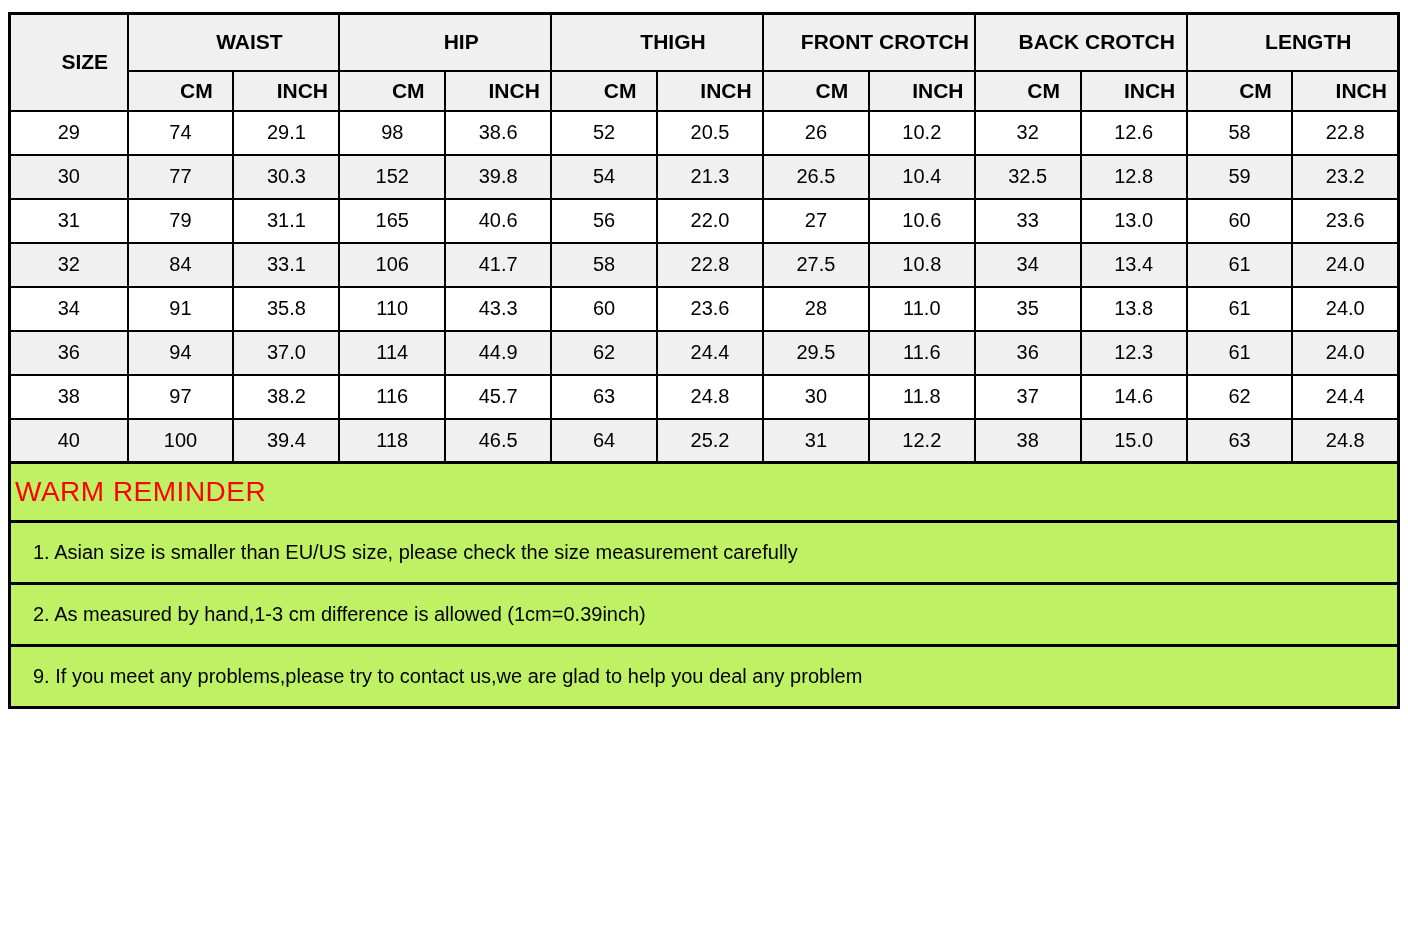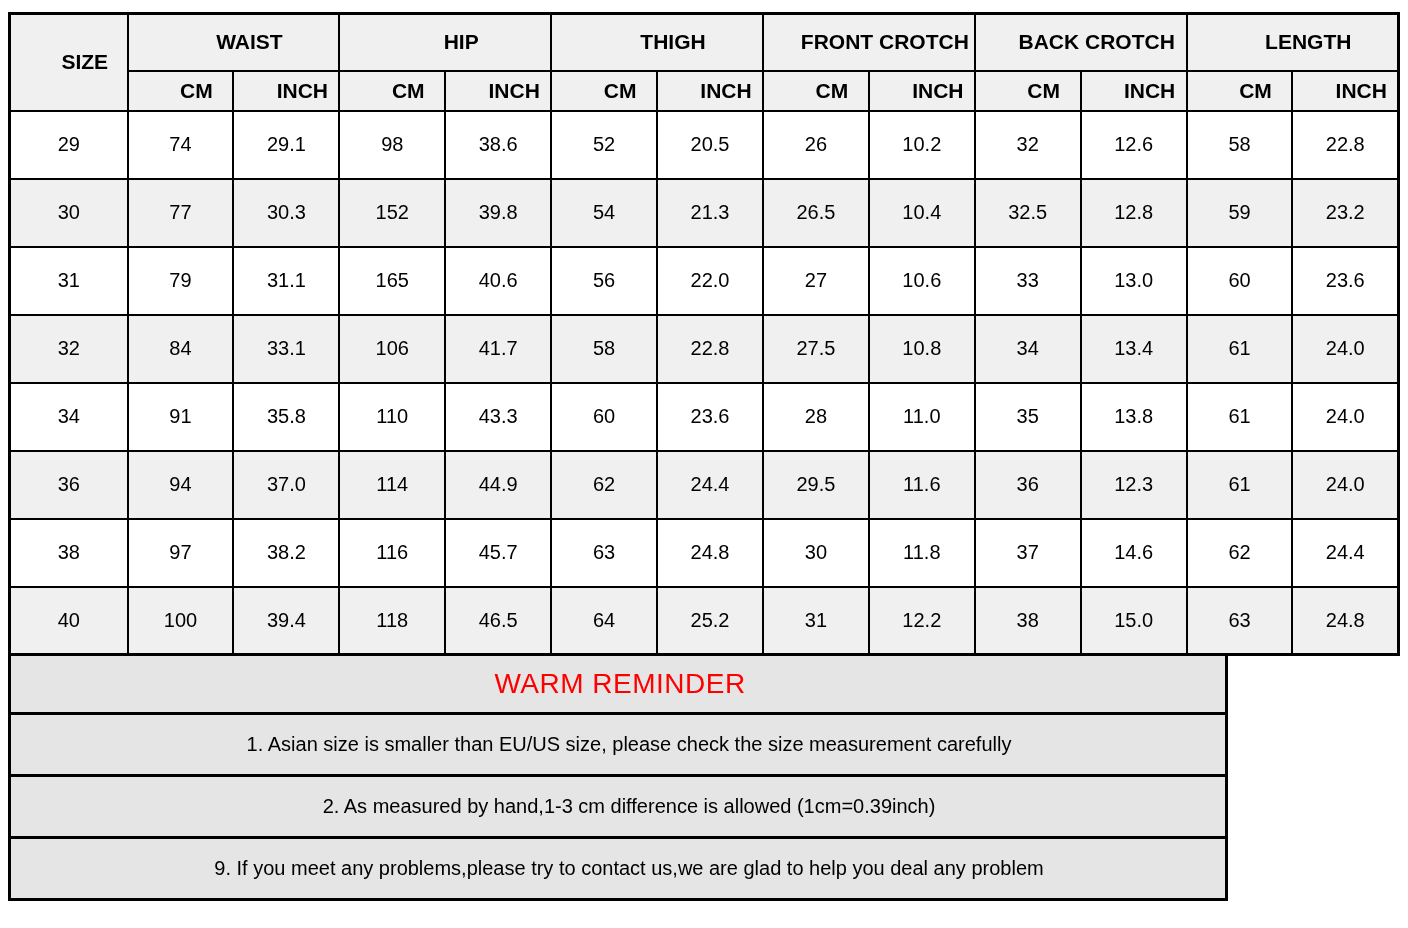--- a/index.html
+++ b/index.html
@@ -38,33 +38,32 @@
     white-space: nowrap;
   }
   table.size-chart th {
     background: var(--header-bg, #f0f0f0);
     font-weight: bold;
     font-size: 21px;
     padding-left: 32px;
   }
   tr.group-row { height: 57px; }
   tr.unit-row  { height: 40px; }
-  tbody tr { height: 68px; }
+  tbody tr { height: 44px; }
   tbody td { font-size: 20px; background: #ffffff; }
   tbody tr.alt td { background: var(--alt-row-bg, #f0f0f0); }
 
   .box {
     box-sizing: border-box;
-    width: 1220px;
+    width: 1392px;
     border: 3px solid var(--border, #000);
     margin-top: -3px;
     display: flex;
     align-items: center;
-    background: #e5e5e5;
-    justify-content: center;
+    background: #bef264;
   }
   .reminder-box { height: 62px; }
   .reminder-title {
     color: var(--reminder-red, #ff0000);
     font-size: 28px;
     padding-left: 4px;
     letter-spacing: 0.5px;
   }
   .note-box { height: 65px; font-size: 20px; }
   .note-text { padding-left: 22px; }

